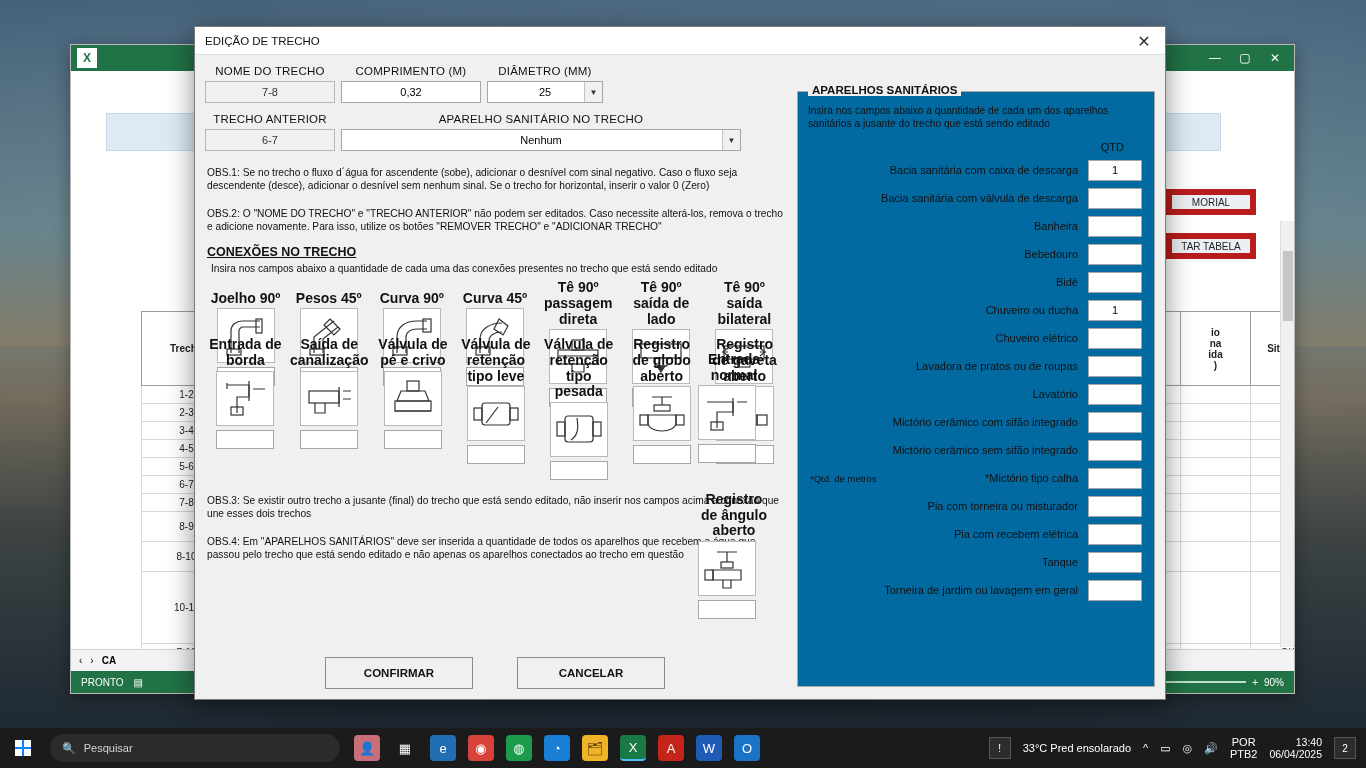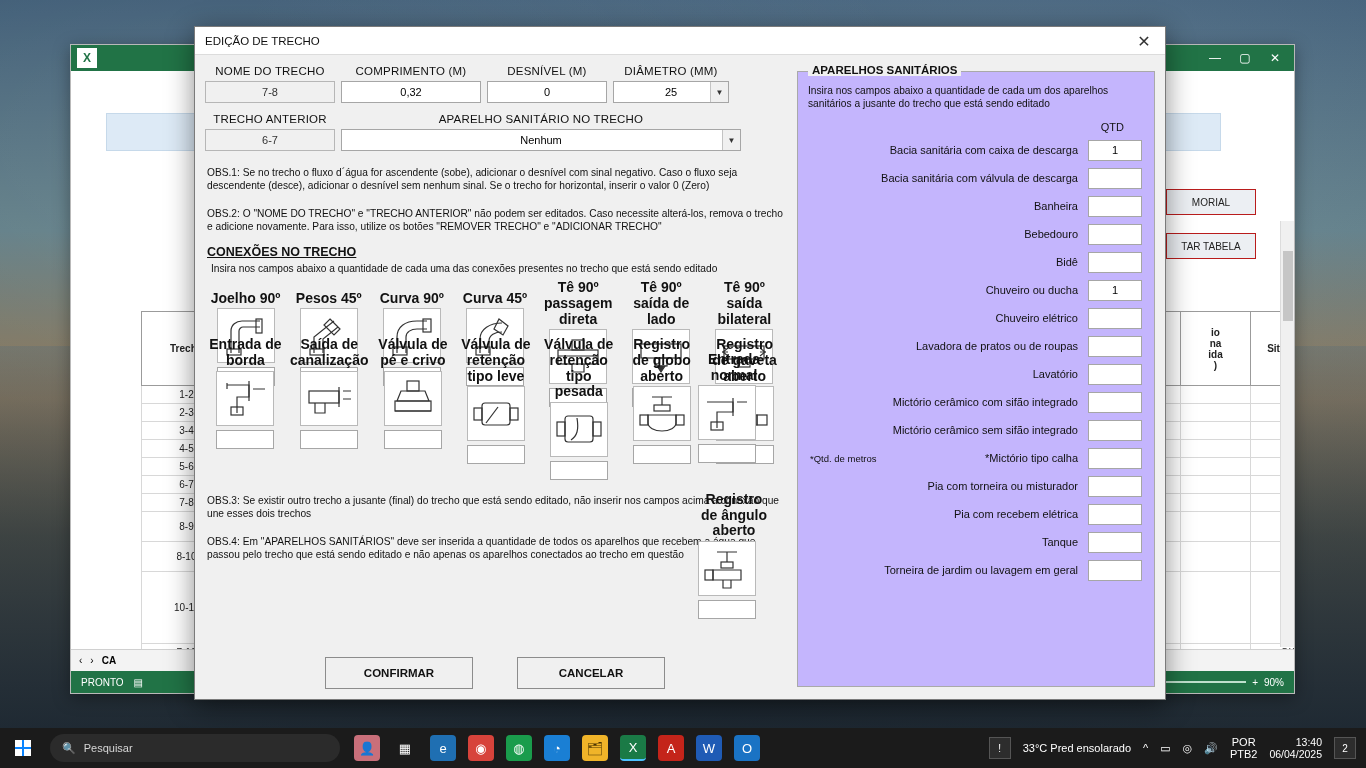--- a/index.html
+++ b/index.html
@@ -70,21 +70,21 @@
   .radio-dot {
     width: 10px; height: 10px; border: 1px solid #999; border-radius: 50%;
     background: #f0f0f0; position: relative;
   }
   .radio-dot.on::after {
     content: ""; position: absolute; left: 2.5px; top: 2.5px;
     width: 4px; height: 4px; border-radius: 50%; background: #777;
   }
   .btn-right {
     position: absolute; right: 38px; width: 90px; height: 26px;
-    background: #eceff3; border: 1px solid #b91c1c;
+    background: #eceff3; border: 6px solid #b91c1c;
     font-size: 10px; display: flex; align-items: center; justify-content: center;
     color: #222; text-align: center;
   }
   
   .sheet-table {
     position: absolute; left: 70px; top: 240px; width: 1185px;
     border-collapse: collapse; font-size: 10px; color: #222;
   }
   .sheet-table th {
     border: 1px solid #9b9b9b; background: #ffffff; font-weight: bold;
@@ -183,21 +183,21 @@
   }
 
   .btn-row { position: absolute; left: 0; bottom: 10px; width: 600px; display: flex; justify-content: center; gap: 44px; }
   .main-btn {
     width: 148px; height: 32px; background: #f0f0f0; border: 1px solid #8c8c8c;
     font-size: 11.5px; font-weight: bold; color: #111;
   }
 
   .group-box {
     position: absolute; inset: 0;
-    border: 1px solid #a9a9a9; background: #c4b5fd;
+    border: 1px solid #a9a9a9; background: #0369a1; margin-top: 20px;
   }
   .group-legend {
     position: absolute; top: -8px; left: 10px; background: #f0f0f0;
     font-size: 11.5px; font-weight: bold; color: #111; padding: 0 4px;
   }
   .group-inner { position: absolute; inset: 0; padding: 12px 12px 6px 10px; overflow: hidden; }
   .group-desc { font-size: 10.2px; color: #111; line-height: 1.3; }
   .qtd-head { text-align: right; font-size: 11px; color: #111; margin-top: 10px; padding-right: 18px; }
   .app-row {
     display: flex; align-items: center; justify-content: flex-end; gap: 10px; margin-top: 7px;
@@ -411,24 +411,20 @@
     <div class="left-pane">
 
       <div class="field-row" style="margin-top:10px">
         <div class="field">
           <div class="field-label">NOME DO TRECHO</div>
           <input class="readonly" style="width: 130px;" readonly="" value="7-8">
         </div>
         <div class="field">
           <div class="field-label">COMPRIMENTO (M)</div>
           <input style="width: 140px;" value="0,32">
-        </div>
-        <div class="field">
-          <div class="field-label">DESNÍVEL (M)</div>
-          <input style="width: 120px;" value="0">
         </div>
         <div class="field">
           <div class="field-label">DIÂMETRO (MM)</div>
           <div class="combo-wrap">
             <input class="combo" style="width: 116px;" value="25">
             <div class="combo-arrow">▼</div>
           </div>
         </div>
       </div>
 

